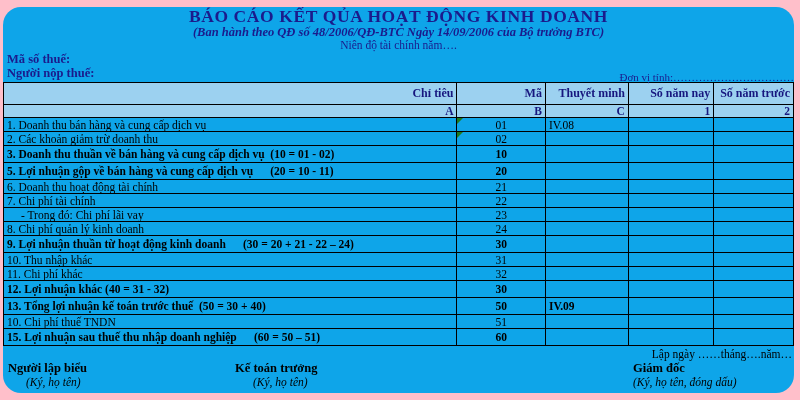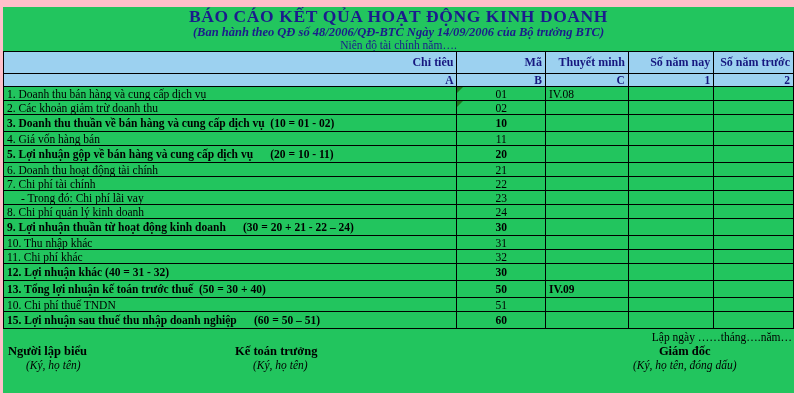--- a/index.html
+++ b/index.html
@@ -6,21 +6,22 @@
   html, body { width: 800px; height: 400px; }
   body {
     font-family: "Liberation Serif", "DejaVu Serif", serif;
     background: #ffbfca;
     position: relative;
     overflow: hidden;
   }
   .doc {
     position: absolute;
     top: 7px; left: 3px; right: 6px; bottom: 7px;
-    background: #22c55e;
+    background: #0ea5e9;
+    border-radius: 18px;
   }
   
   .title {
     text-align: center;
     color: #1b1b8c;
     font-weight: bold;
     font-size: 17.5px;
     line-height: 19px;
     letter-spacing: 0.6px;
   }
@@ -108,32 +109,37 @@
     position: absolute;
     top: 15px;
     font-size: 12.5px;
     color: #000;
   }
   .sig .sig-title { font-weight: bold; }
   .sig .sig-note { font-style: italic; font-size: 11.5px; padding-left: 18px; }
   .sig-1 { left: 5px; }
   .sig-2 { left: 232px; }
   .sig-3 { left: 630px; }
-  .sig-3 .sig-title { text-align: center; }
+  .sig-3 .sig-title { }
   .sig-3 .sig-note { padding-left: 0; }
 </style>
 </head>
 <body>
 
 <div class="doc">
 
   <div class="title">BÁO CÁO KẾT QỦA HOẠT ĐỘNG KINH DOANH</div>
   <div class="subtitle">(Ban hành theo QĐ số 48/2006/QĐ-BTC Ngày 14/09/2006 của Bộ trưởng BTC)</div>
   <div class="fiscal">Niên độ tài chính năm….</div>
 
+  <div class="meta">
+    <div class="meta-left-1">Mã số thuế:</div>
+    <div class="meta-left-2">Người nộp thuế:</div>
+    <div class="meta-right">Đơn vị tính:……………………………</div>
+  </div>
 
   <table class="report">
     <colgroup>
       <col style="width:57.4%">
       <col style="width:11.2%">
       <col style="width:10.5%">
       <col style="width:10.8%">
       <col style="width:10.1%">
     </colgroup>
     <thead>
@@ -167,27 +173,20 @@
     <td class="val-cell"><span class="val-text"></span></td>
     <td class="val-cell"><span class="val-text"></span></td>
   </tr>
         <tr class="bold-row">
     <td class="label-cell"><span class="label-text">3. Doanh thu thuần về bán hàng và cung cấp dịch vụ  (10 = 01 - 02)</span></td>
     <td class="ma-cell"><span class="ma-text">10</span></td>
     <td class="tm-cell"><span class="tm-text"></span></td>
     <td class="val-cell"><span class="val-text"></span></td>
     <td class="val-cell"><span class="val-text"></span></td>
   </tr>
-        <tr>
-    <td class="label-cell"><span class="label-text">4. Giá vốn hàng bán</span></td>
-    <td class="ma-cell"><span class="ma-text">11</span></td>
-    <td class="tm-cell"><span class="tm-text"></span></td>
-    <td class="val-cell"><span class="val-text"></span></td>
-    <td class="val-cell"><span class="val-text"></span></td>
-  </tr>
         <tr class="bold-row">
     <td class="label-cell"><span class="label-text">5. Lợi nhuận gộp về bán hàng và cung cấp dịch vụ      (20 = 10 - 11)</span></td>
     <td class="ma-cell"><span class="ma-text">20</span></td>
     <td class="tm-cell"><span class="tm-text"></span></td>
     <td class="val-cell"><span class="val-text"></span></td>
     <td class="val-cell"><span class="val-text"></span></td>
   </tr>
         <tr>
     <td class="label-cell"><span class="label-text">6. Doanh thu hoạt động tài chính</span></td>
     <td class="ma-cell"><span class="ma-text">21</span></td>

